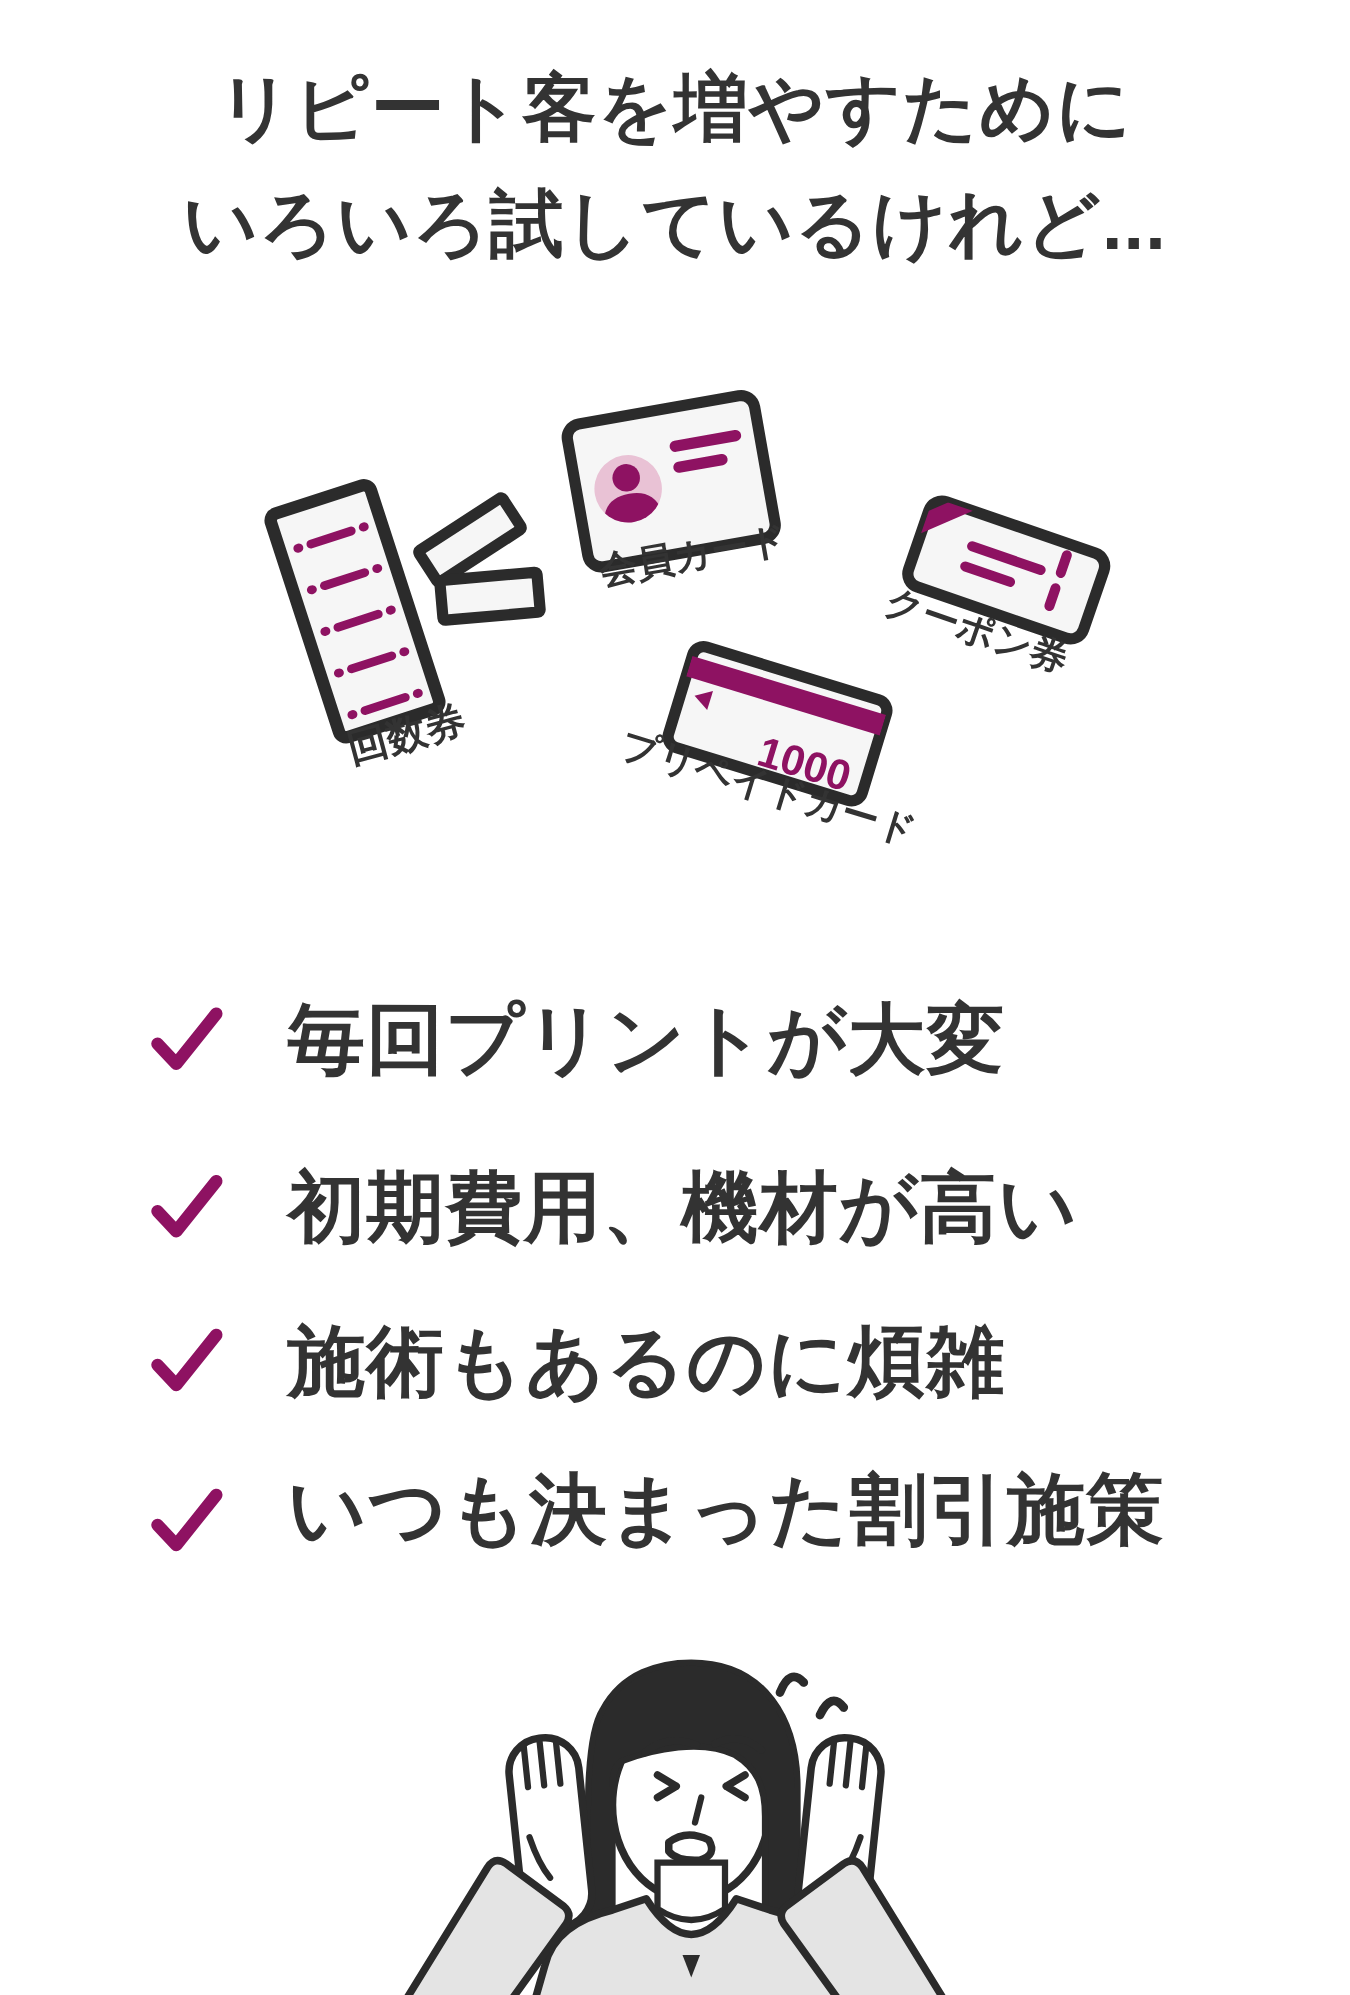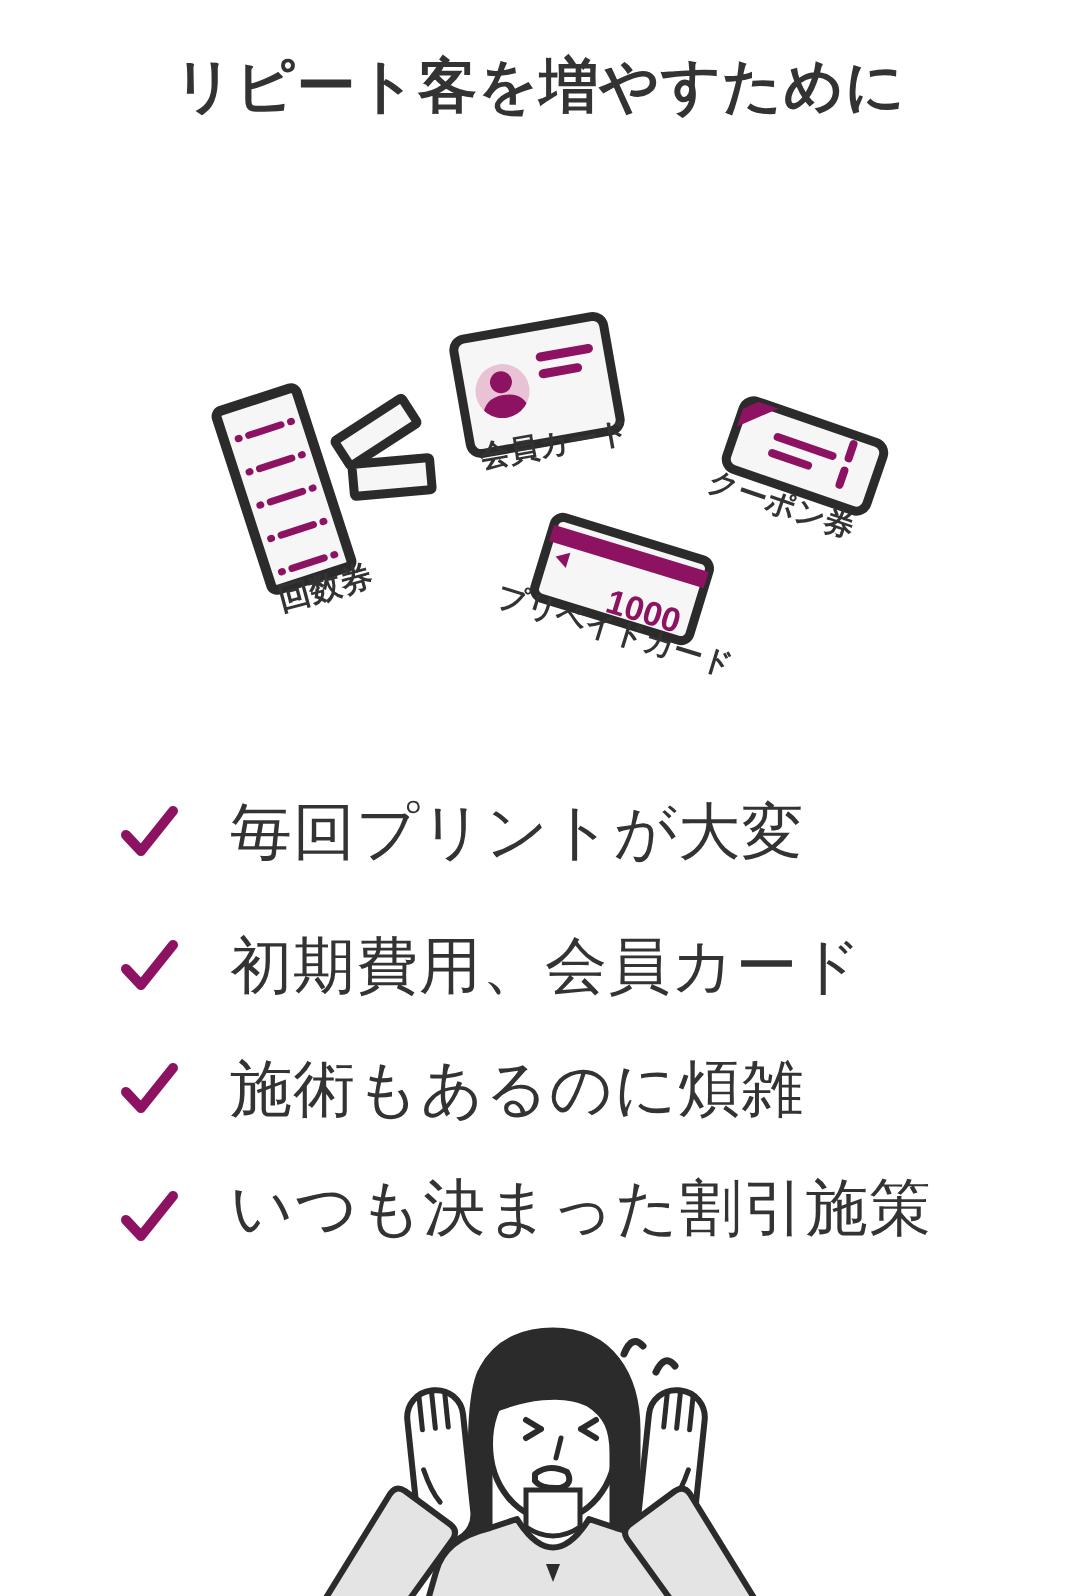--- a/index.html
+++ b/index.html
@@ -39,21 +39,21 @@
     position:absolute;
     left:118px;
     display:flex;
     align-items:center;
     gap:48px;
     height:80px;
   }
   .check-row .check-icon{flex:0 0 auto;}
   .check-label{
     font-size:62px;
-    font-weight:400;
+    font-weight:700;
     color:#333333;
     letter-spacing:1px;
     white-space:nowrap;
   }
   .row-1{top:792px;}
   .row-2{top:926px;}
   .row-3{top:1049px;align-items:center;}
   .row-4{top:1170px;align-items:flex-end;}
   .woman-illustration{
     position:absolute;
@@ -65,20 +65,21 @@
     font-weight:700;
   }
 </style>
 </head>
 <body>
 
 <div class="page">
 
   <h1 class="title">
     <span>リピート客を増やすために</span><br>
+    <span>いろいろ試しているけれど...</span>
   </h1>
 
   <svg class="cards-illustration" width="1080" height="420" viewBox="0 0 1080 420">
     <defs>
       <clipPath id="avatar-clip">
           <circle cx="-35" cy="0" r="27"></circle>
         </clipPath>
       <clipPath id="coupon-clip">
           <rect x="-74" y="-36" width="148" height="72" rx="10"></rect>
         </clipPath>
@@ -158,21 +159,21 @@
       <svg class="check-icon" width="64" height="66" viewBox="0 0 64 66">
         <polyline points="8,36 23,52 55,12" fill="none" stroke="#8E1262" stroke-width="10" stroke-linecap="round" stroke-linejoin="round"></polyline>
       </svg>
       <span class="check-label">毎回プリントが大変</span>
     </div>
 
     <div class="check-row row-2">
       <svg class="check-icon" width="64" height="66" viewBox="0 0 64 66">
         <polyline points="8,36 23,52 55,12" fill="none" stroke="#8E1262" stroke-width="10" stroke-linecap="round" stroke-linejoin="round"></polyline>
       </svg>
-      <span class="check-label">初期費用、会員カード</span>
+      <span class="check-label">初期費用、機材が高い</span>
     </div>
 
     <div class="check-row row-3">
       <svg class="check-icon" width="64" height="66" viewBox="0 0 64 66">
         <polyline points="8,36 23,52 55,12" fill="none" stroke="#8E1262" stroke-width="10" stroke-linecap="round" stroke-linejoin="round"></polyline>
       </svg>
       <span class="check-label">施術もあるのに煩雑</span>
     </div>
 
     <div class="check-row row-4">

